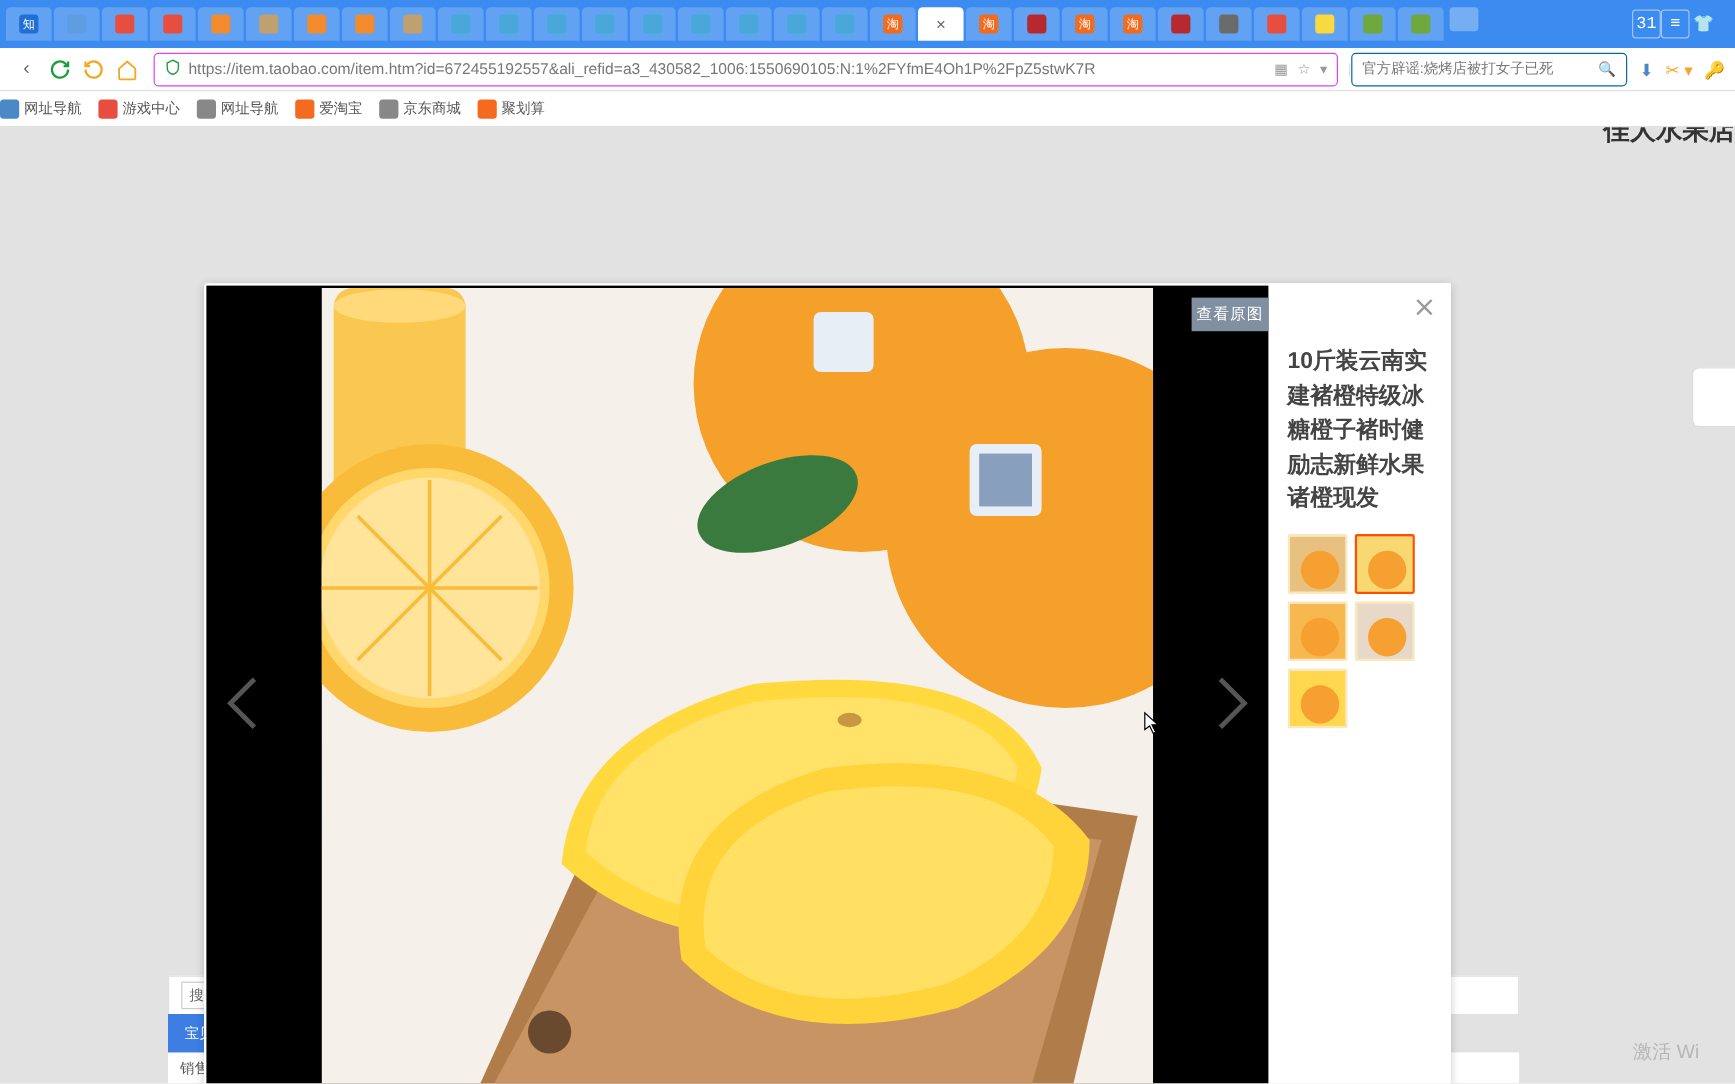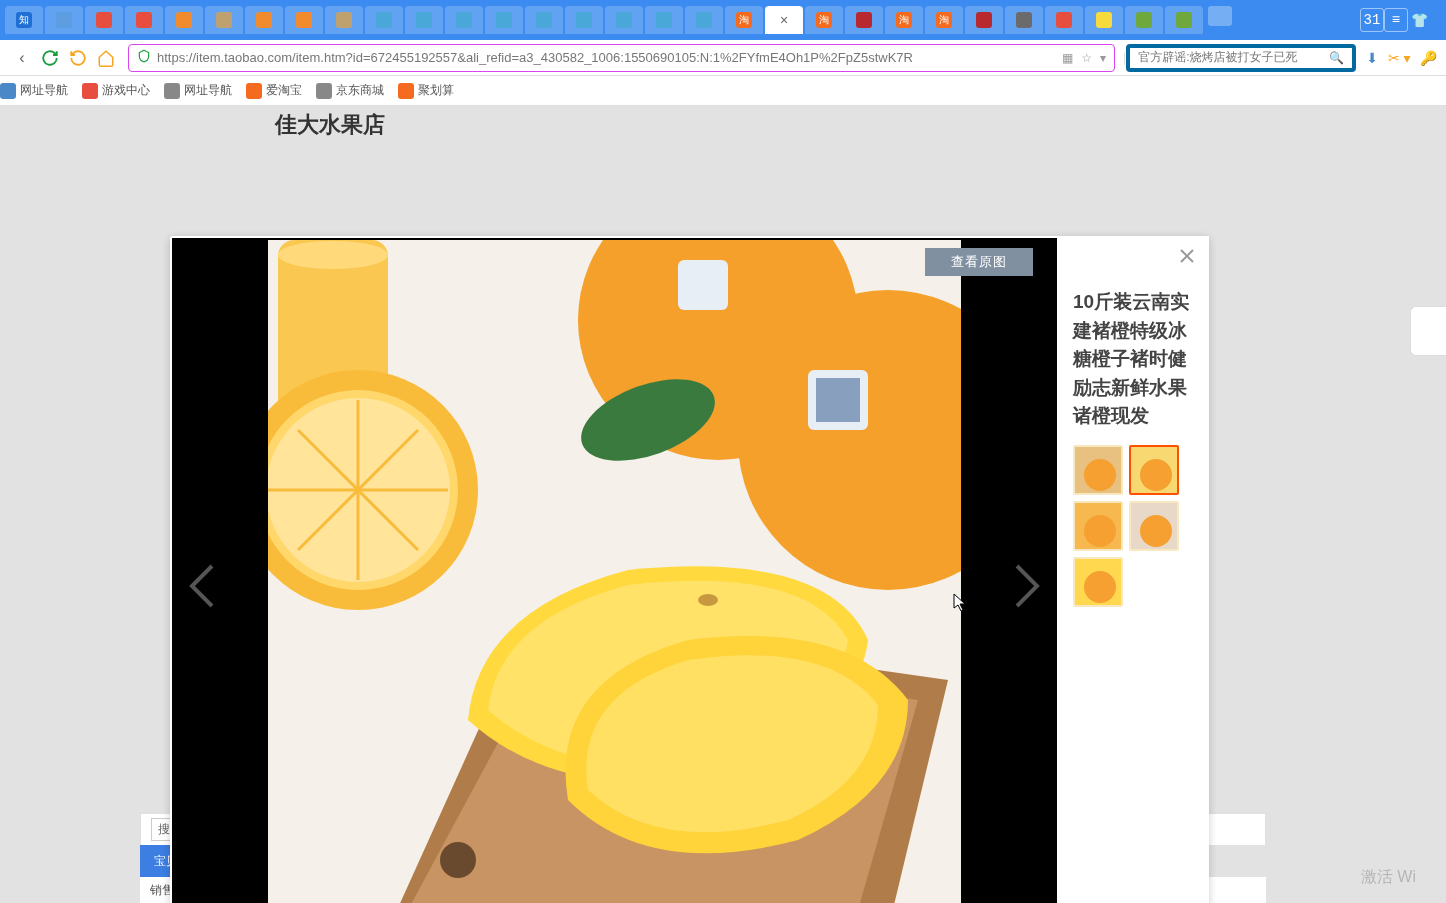--- a/index.html
+++ b/index.html
@@ -66,21 +66,21 @@
       margin: 0 8px;
       padding: 0 8px;
       background: #fff;
     }
     .url-shield { color: #1a9e3c; margin-right: 6px; }
     .url-text { flex: 1; color: #777; font-size: 13px; white-space: nowrap; overflow: hidden; text-overflow: ellipsis; }
     .url-icons { display: flex; gap: 8px; color: #999; }
     .search-box {
       display: flex; align-items: center;
       width: 230px; height: 28px;
-      border: 4px solid #0369a1; border-radius: 4px;
+      border: 1px solid #0369a1; border-radius: 4px;
       padding: 0 8px; color: #777;
     }
     .search-box span:first-child { flex: 1; white-space: nowrap; overflow: hidden; text-overflow: ellipsis; font-size: 12px; }
     .tool-icons { display: flex; gap: 10px; margin-left: 10px; color: #666; font-size: 14px; }
     
     .bookmark-bar {
       height: 30px; background: #fff;
       display: flex; align-items: center;
       padding: 0 0; gap: 14px;
       border-bottom: 1px solid #e0e0e0;
@@ -91,21 +91,22 @@
     }
     .bm-icon { width: 16px; height: 16px; border-radius: 3px; display: inline-block; }
     
     .page-bg {
       background: #e2e2e2; height: 797px;
       position: relative;
       overflow: hidden;
     }
     .faded-content {
       position: absolute; top: 0; left: 0; right: 0;
-      padding-top: 16px;
+      padding-top: 0;
+      text-align: right;
     }
     .store-header {
       color: #333; font-size: 22px; font-weight: bold;
       margin-left: 275px; margin-top: -12px;
     }
     .bottom-strip {
       position: absolute; bottom: 0; left: 140px; right: 180px;
       font-size: 12px;
     }
     .row-a { display: flex; background: #fff; border: 1px solid #e0e0e0; border-bottom: none; height: 32px; align-items: center; padding: 0 10px; color: #666; }
@@ -135,23 +136,23 @@
       position: relative;
       overflow: hidden;
     }
     
     .orange-scene {
       width: 100%; height: 100%;
       background: linear-gradient(180deg, #f5f0e9 0%, #f2ead8 40%, #e8d9b8 100%);
       position: relative;
     }
     .view-original {
-      position: absolute; top: 10px; right: 24px;
+      position: absolute; top: 10px; right: 0;
       background: #8090a0; color: #fff;
-      padding: 5px 26px; font-size: 13px;
+      padding: 5px 4px; font-size: 13px;
       cursor: pointer;
       letter-spacing: 1px;
     }
     .nav-arrow {
       position: absolute; top: 50%; transform: translateY(-50%);
       width: 40px; height: 60px; color: #444;
       cursor: pointer; display: flex; align-items: center; justify-content: center;
     }
     .nav-arrow.prev { left: 10px; }
     .nav-arrow.next { right: 10px; }

